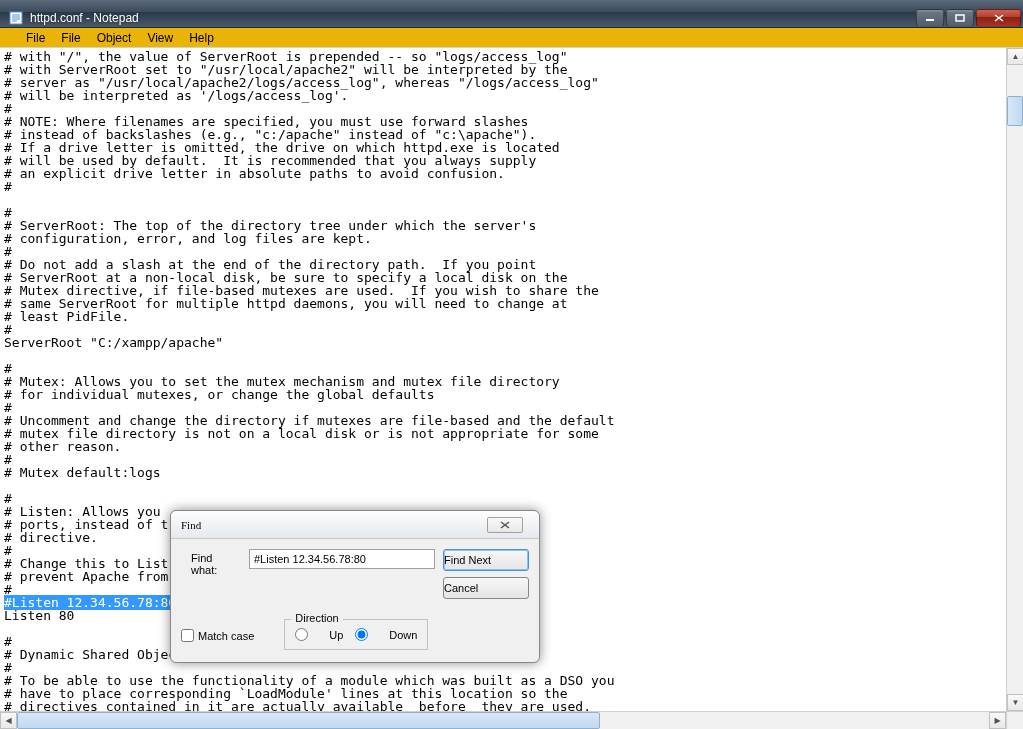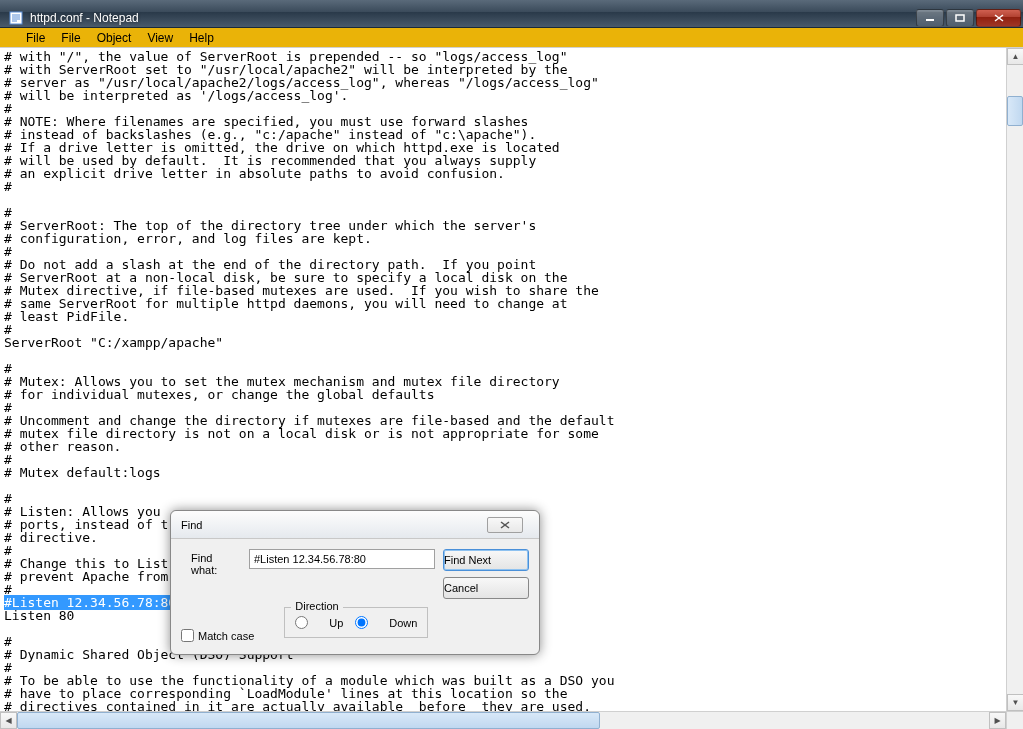--- a/index.html
+++ b/index.html
@@ -135,20 +135,21 @@
   box-shadow: 0 0 12px rgba(0,0,0,0.45);
   font-size: 11px;
 }
 .find-titlebar {
   height: 28px;
   background: linear-gradient(to bottom,#fdfdfd,#e5e9ee);
   border-bottom: 1px solid #c8c8c8;
   border-radius: 6px 6px 0 0;
   display: flex; align-items: center;
   padding: 0 16px 0 10px;
+  font-family: Liberation Serif, serif;
 }
 .find-titlebar .ftitle { flex: 1; }
 .find-close {
   width: 36px; height: 16px;
   border: 1px solid #a0a0a0;
   border-radius: 2px;
   background: linear-gradient(to bottom,#f8f8f8,#e8e8e8);
   display: flex; align-items: center; justify-content: center;
   font-size: 10px; color: #555;
 }
@@ -188,21 +189,21 @@
   display: flex;
   align-items: flex-start;
   gap: 30px;
 }
 .match-case { display: flex; align-items: flex-end; gap: 4px; margin-top: 22px; }
 .match-case input { width: 13px; height: 13px; }
 .direction-group {
   border: 1px solid #c0c0c0;
   padding: 6px 10px 8px 10px;
   position: relative;
-  margin-top: 0;
+  margin-top: 12px;
 }
 .direction-group .legend {
   position: absolute; top: -8px; left: 6px;
   background: #f0f0f0;
   padding: 0 4px;
 }
 .direction-opts { display: flex; gap: 12px; margin-top: 2px; }
 .direction-opts label { display: flex; align-items: center; gap: 21px; }
 .direction-opts input { width: 13px; height: 13px; }
 </style>

